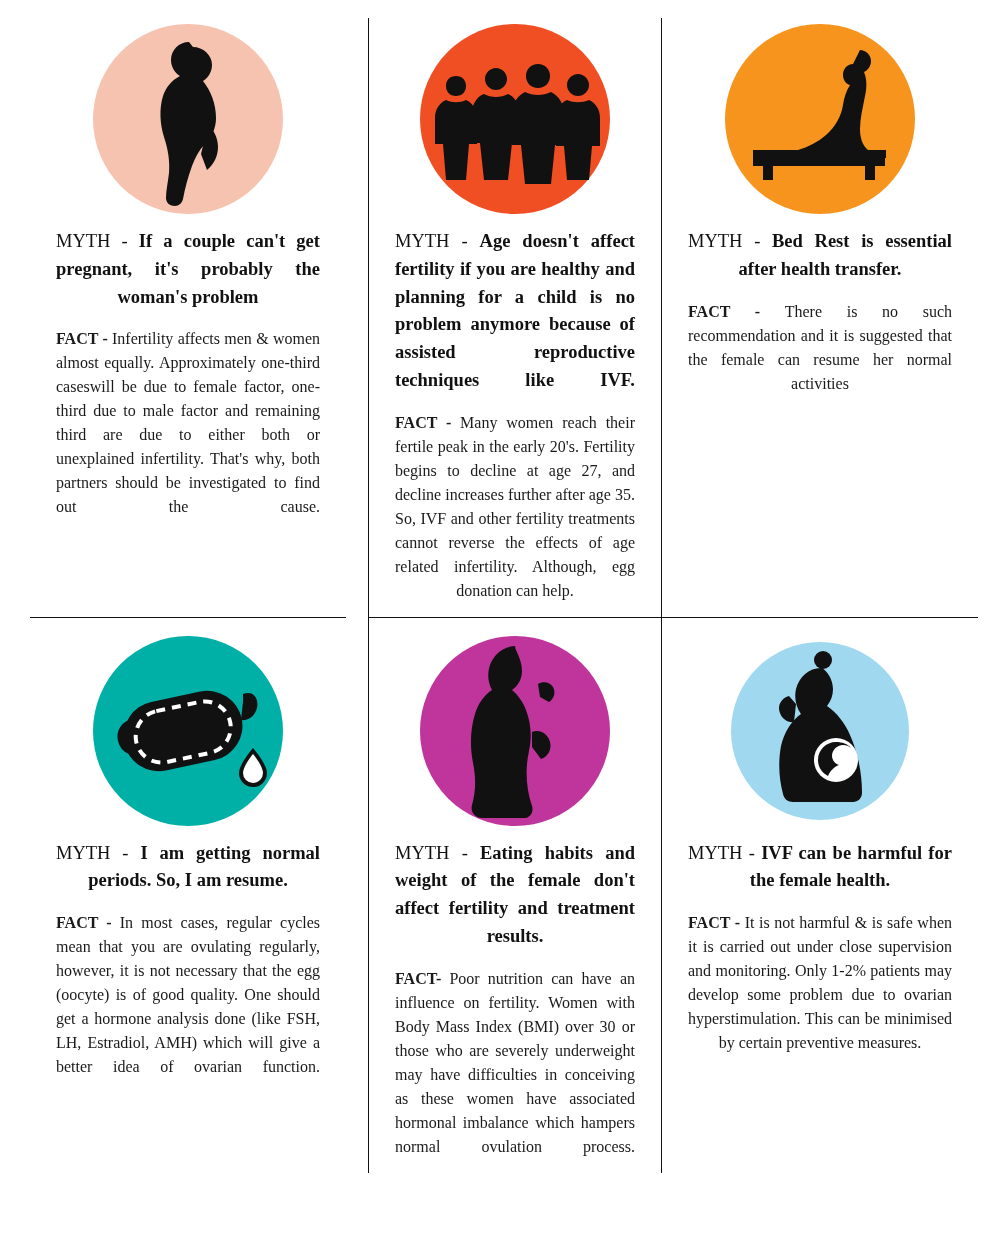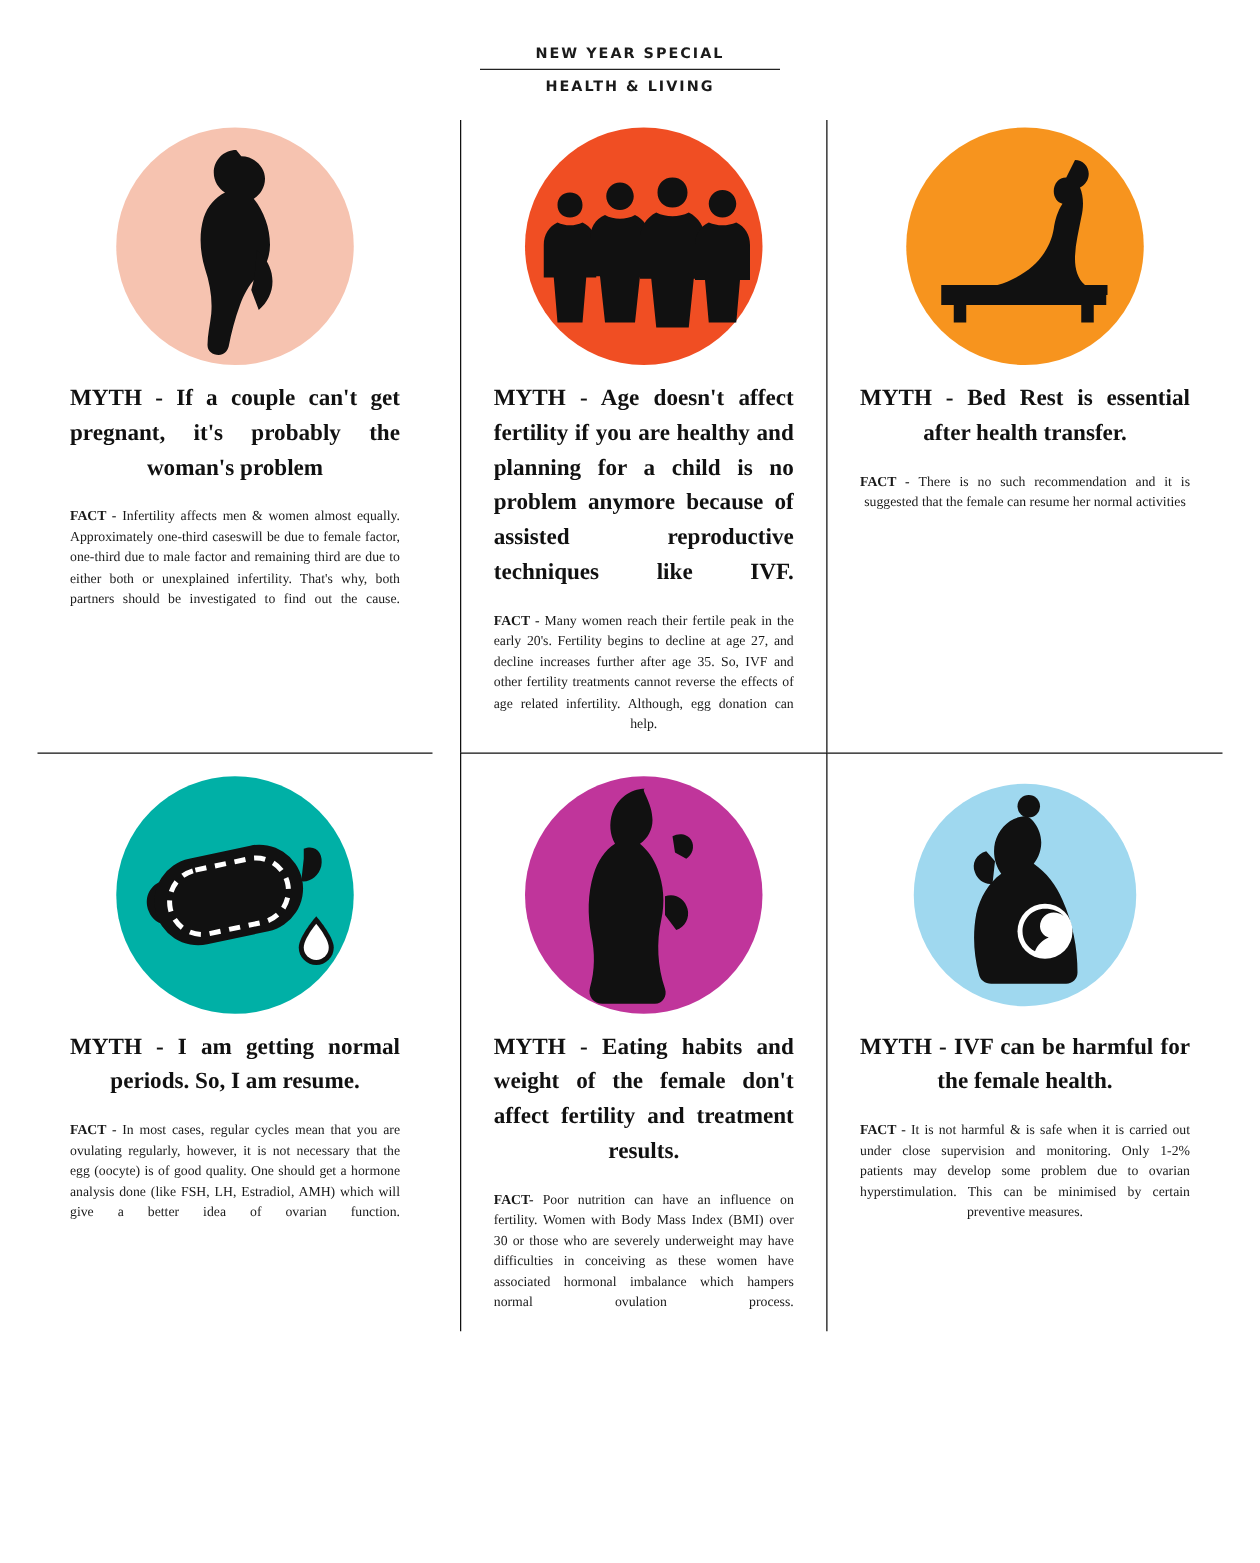--- a/index.html
+++ b/index.html
@@ -80,41 +80,37 @@
 
   .myth {
     font-size: 18.5px;
     line-height: 1.5;
     text-align: justify;
     text-align-last: center;
     font-weight: 700;
     margin: 0 0 16px 0;
     color: #111;
   }
-  .myth .lead { font-weight: 700; }
+  .myth .lead { font-weight: 400; }
   .fact {
-    font-size: 11px;
+    font-size: 16px;
     line-height: 1.5;
     text-align: justify;
     text-align-last: center;
     margin: 0;
     color: #1a1a1a;
   }
   .fact .lead { font-weight: 700; }
   .tall { text-align-last: justify; }
 </style>
 </head>
 <body>
 
 <div class="page">
 
-  <div class="header">
-    <div class="kicker">NEW YEAR SPECIAL</div>
-    <div class="section">HEALTH &amp; LIVING</div>
-  </div>
 
   <div class="grid">
 
     <div class="cell">
       <div class="art">
         <div class="circle" style="width:190px;height:190px;background:#f6c3b0;">
           <svg width="190" height="190" viewBox="0 0 190 190" aria-hidden="true">
             <g fill="#111111">
               <path d="M96 18c-10 0-18 8-18 18 0 7 4 13 9 16-8 4-14 11-17 20-4 13-3 28 1 41 4 12 6 24 5 36-1 9-3 17-3 25 0 5 4 8 9 8 4 0 7-3 8-7 2-11 5-22 9-33 3-8 7-16 13-22 7-7 11-16 11-26 0-14-5-27-13-37 5-3 9-9 9-16 0-10-9-18-19-18z"></path>
               <path d="M112 98c8 6 13 15 13 25 0 9-4 17-11 23l-6-16c3-10 4-21 4-32z"></path>

